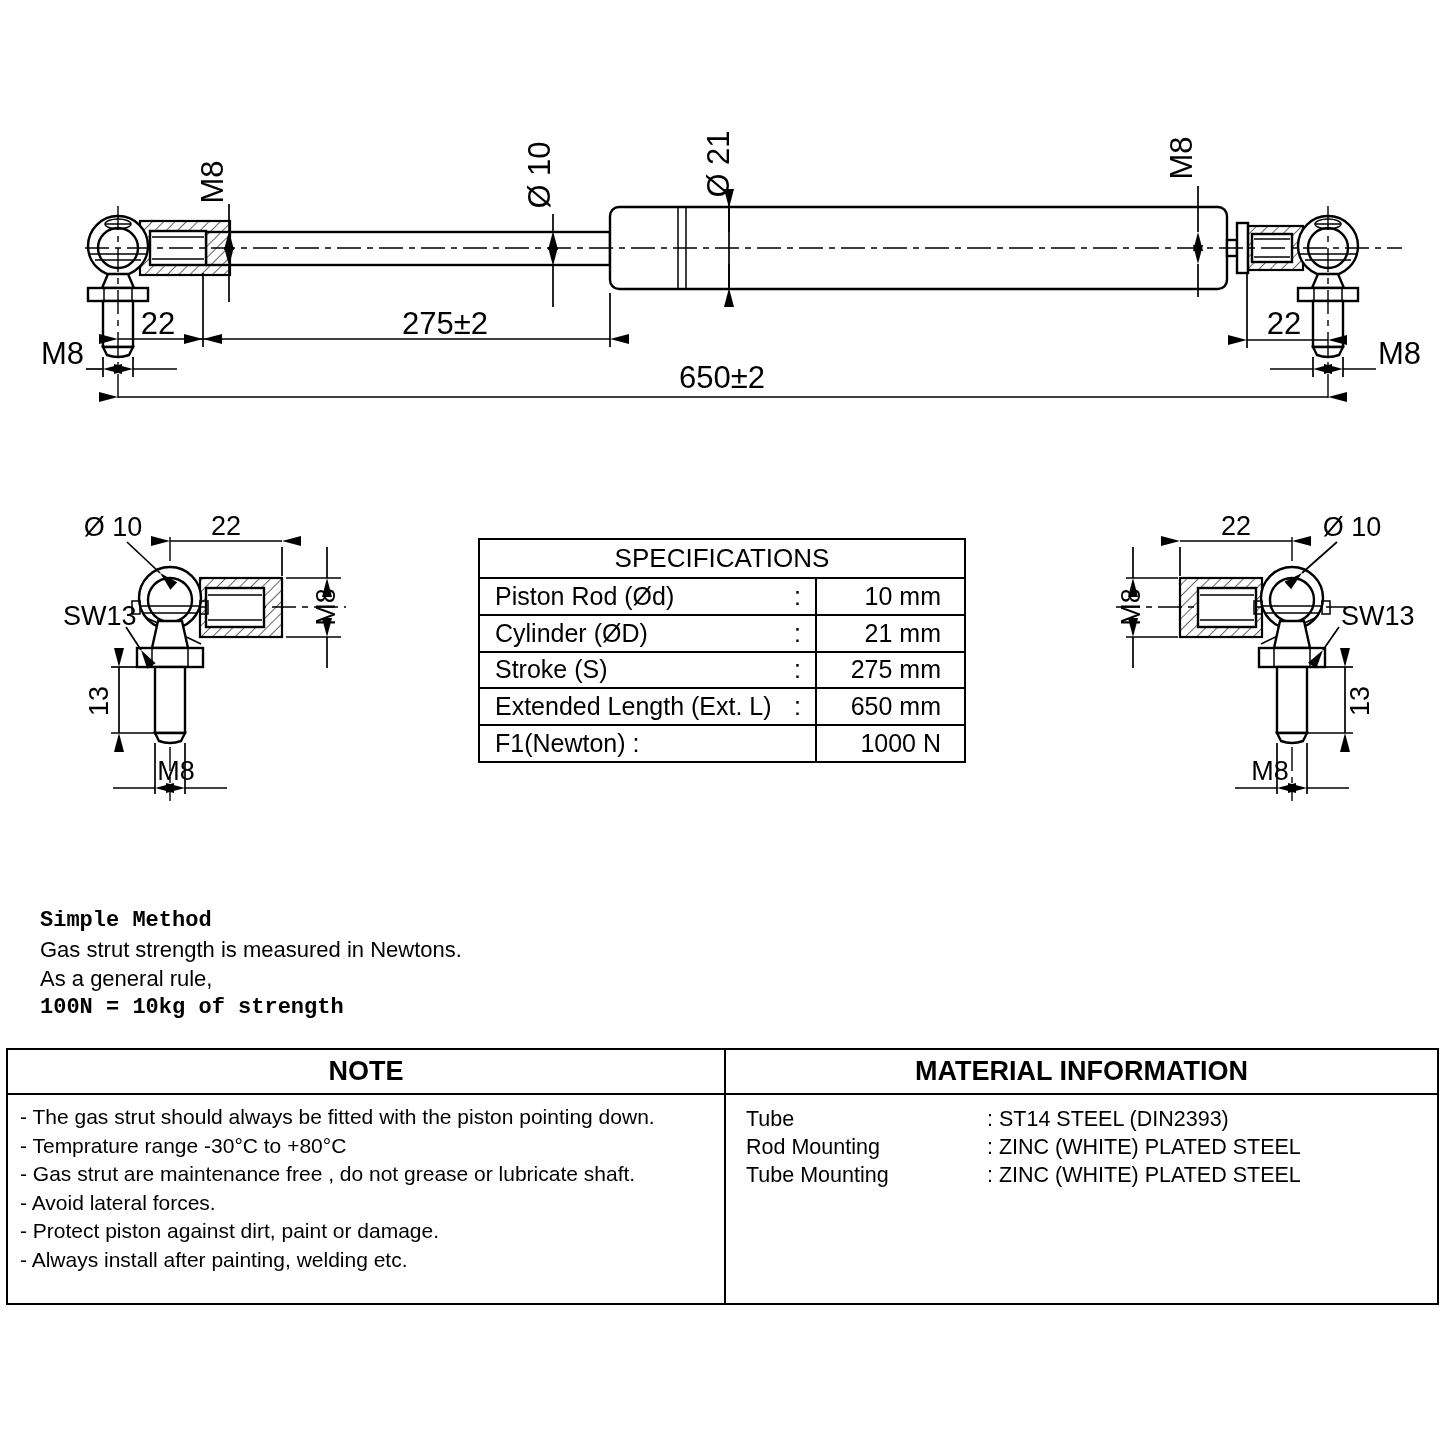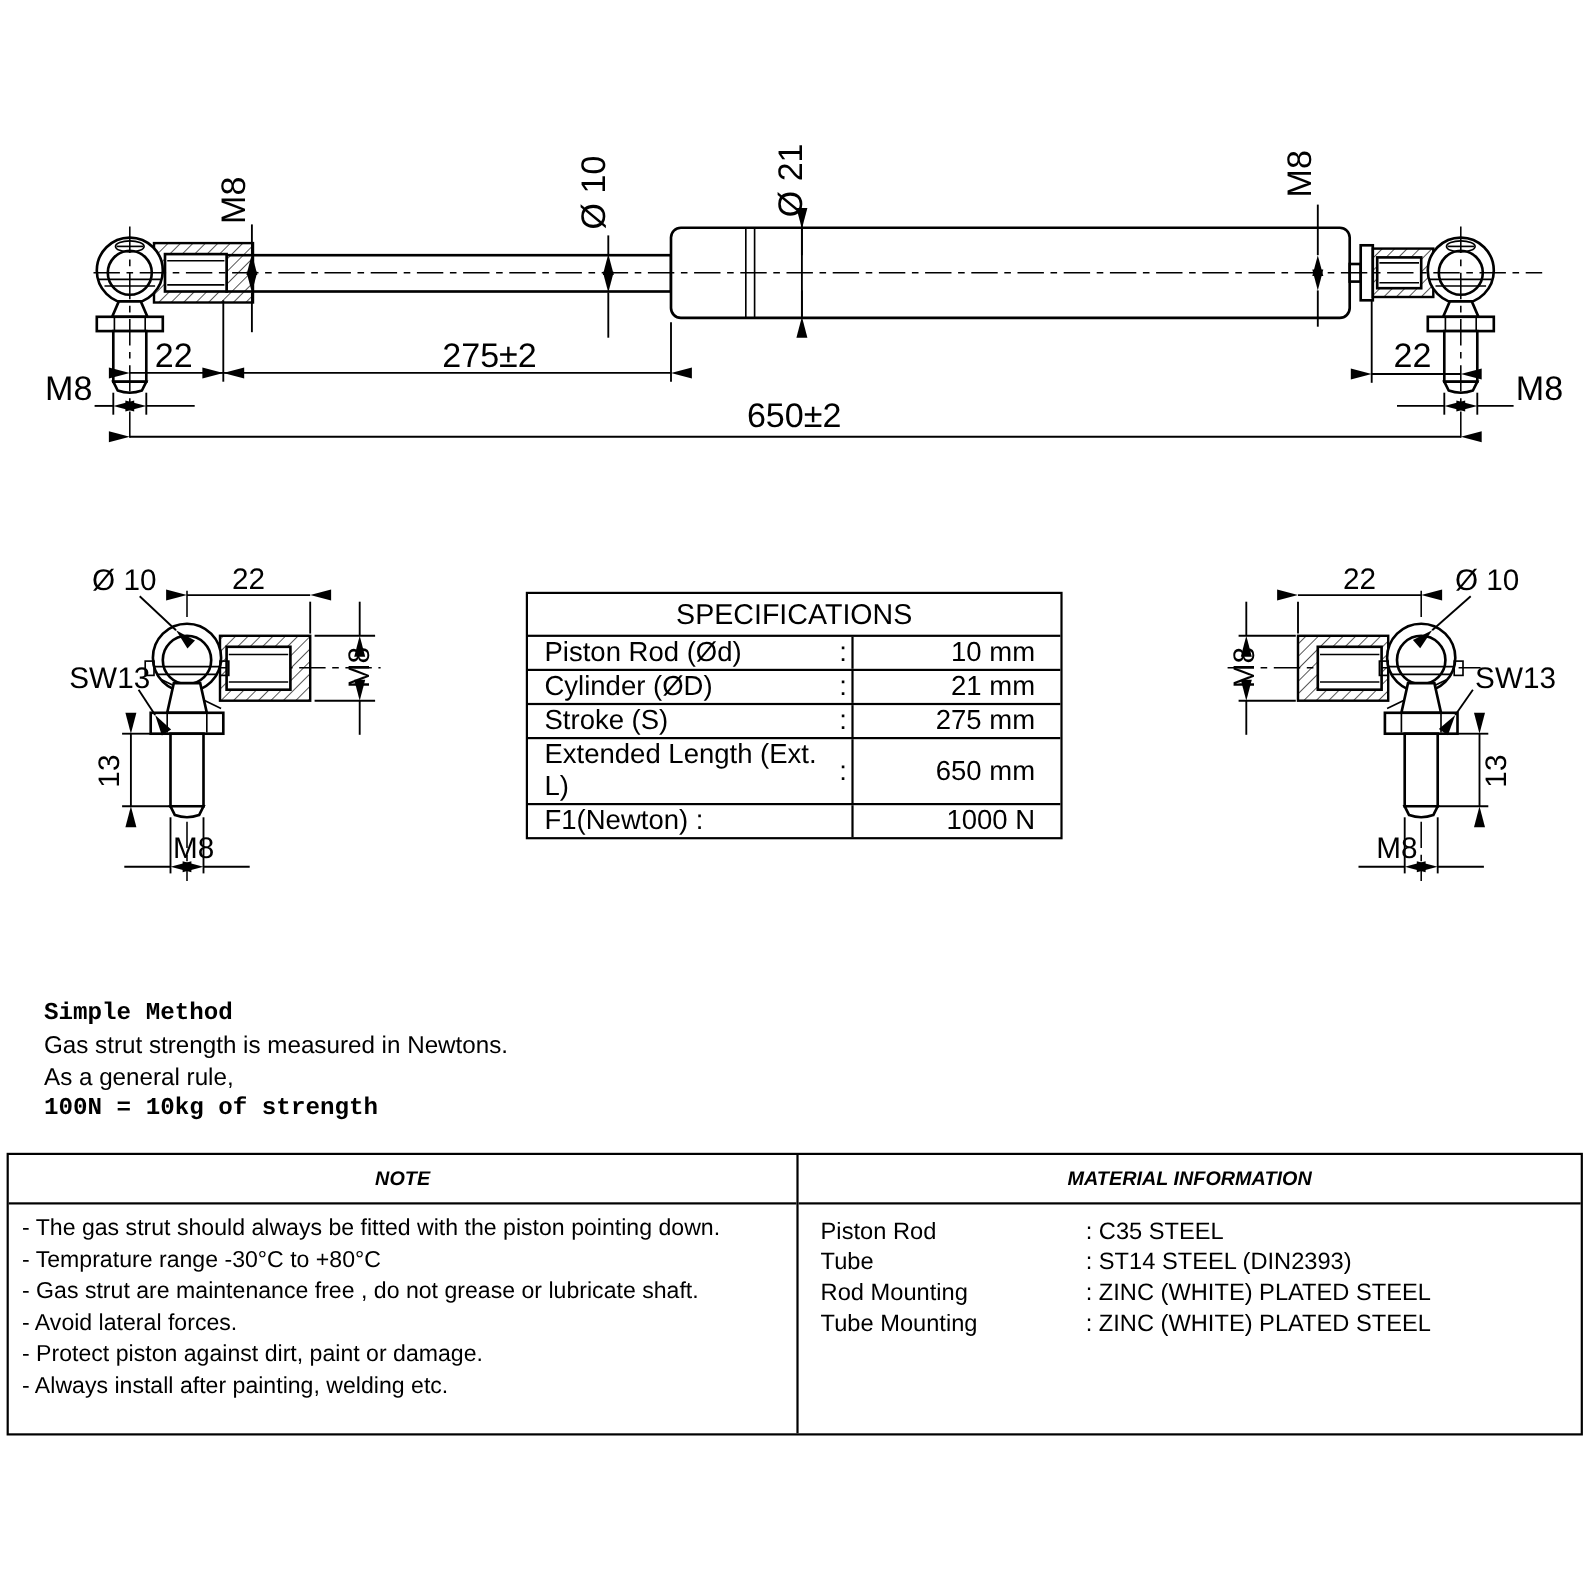--- a/index.html
+++ b/index.html
@@ -16,37 +16,37 @@
   .dimtxt{font-size:31px;}
   .dimtxt2{font-size:27px;}
 
   
   .spec-table{position:absolute;left:478px;top:538px;width:488px;height:225px;
               border:2.5px solid #000;box-sizing:border-box;display:flex;flex-direction:column;}
   .spec-title{height:37px;flex-shrink:0;border-bottom:2px solid #000;display:flex;
               align-items:center;justify-content:center;font-size:26px;}
   .spec-row{flex:1;display:flex;border-bottom:2px solid #000;font-size:25px;align-items:stretch;}
   .spec-row:last-child{border-bottom:none;}
-  .spec-label{width:296px;border-right:2px solid #000;box-sizing:border-box;display:flex;
-              align-items:center;padding-left:15px;padding-right:4px;}
+  .spec-label{width:337px;border-right:2px solid #000;box-sizing:border-box;display:flex;
+              align-items:center;padding-left:15px;padding-right:14px;}
   .spec-colon{margin-left:auto;}
   .spec-value{flex:1;display:flex;align-items:center;justify-content:flex-end;padding-right:23px;}
 
   
   .method{position:absolute;left:40px;top:906px;font-size:22px;line-height:29px;}
   .bold{font-weight:bold;font-family:Liberation Mono, monospace;}
 
   
   .info-table{position:absolute;left:6px;top:1048px;width:1433px;height:257px;
               border:2.5px solid #000;box-sizing:border-box;display:flex;}
   .info-col{display:flex;flex-direction:column;box-sizing:border-box;}
   .info-col.note{width:718px;border-right:2.5px solid #000;}
   .info-col.mat{flex:1;}
   .info-header{height:43px;flex-shrink:0;border-bottom:2.2px solid #000;display:flex;
-               align-items:center;justify-content:center;font-weight:bold;font-size:18px;font-style:italic;}
+               align-items:center;justify-content:center;font-weight:bold;font-size:27px;}
   .note-body{padding:8px 10px 0 12px;font-size:21px;line-height:28.5px;}
   .mat-body{padding:10px 0 0 20px;font-size:21.5px;line-height:28px;}
   .mat-row{display:flex;}
   .mat-label{width:241px;}
 </style>
 </head>
 <body>
 
 <div class="canvas">
 
@@ -382,24 +382,20 @@
         <div>- Gas strut are maintenance free , do not grease or lubricate shaft.</div>
         <div>- Avoid lateral forces.</div>
         <div>- Protect piston against dirt, paint or damage.</div>
         <div>- Always install after painting, welding etc.</div>
       </div>
     </div>
     <div class="info-col mat">
       <div class="info-header">MATERIAL INFORMATION</div>
       <div class="mat-body">
         <div class="mat-row">
-          <span class="mat-label">Piston Rod</span>
-          <span class="mat-value">: C35 STEEL</span>
-        </div>
-        <div class="mat-row">
           <span class="mat-label">Tube</span>
           <span class="mat-value">: ST14 STEEL (DIN2393)</span>
         </div>
         <div class="mat-row">
           <span class="mat-label">Rod Mounting</span>
           <span class="mat-value">: ZINC (WHITE) PLATED STEEL</span>
         </div>
         <div class="mat-row">
           <span class="mat-label">Tube Mounting</span>
           <span class="mat-value">: ZINC (WHITE) PLATED STEEL</span>

